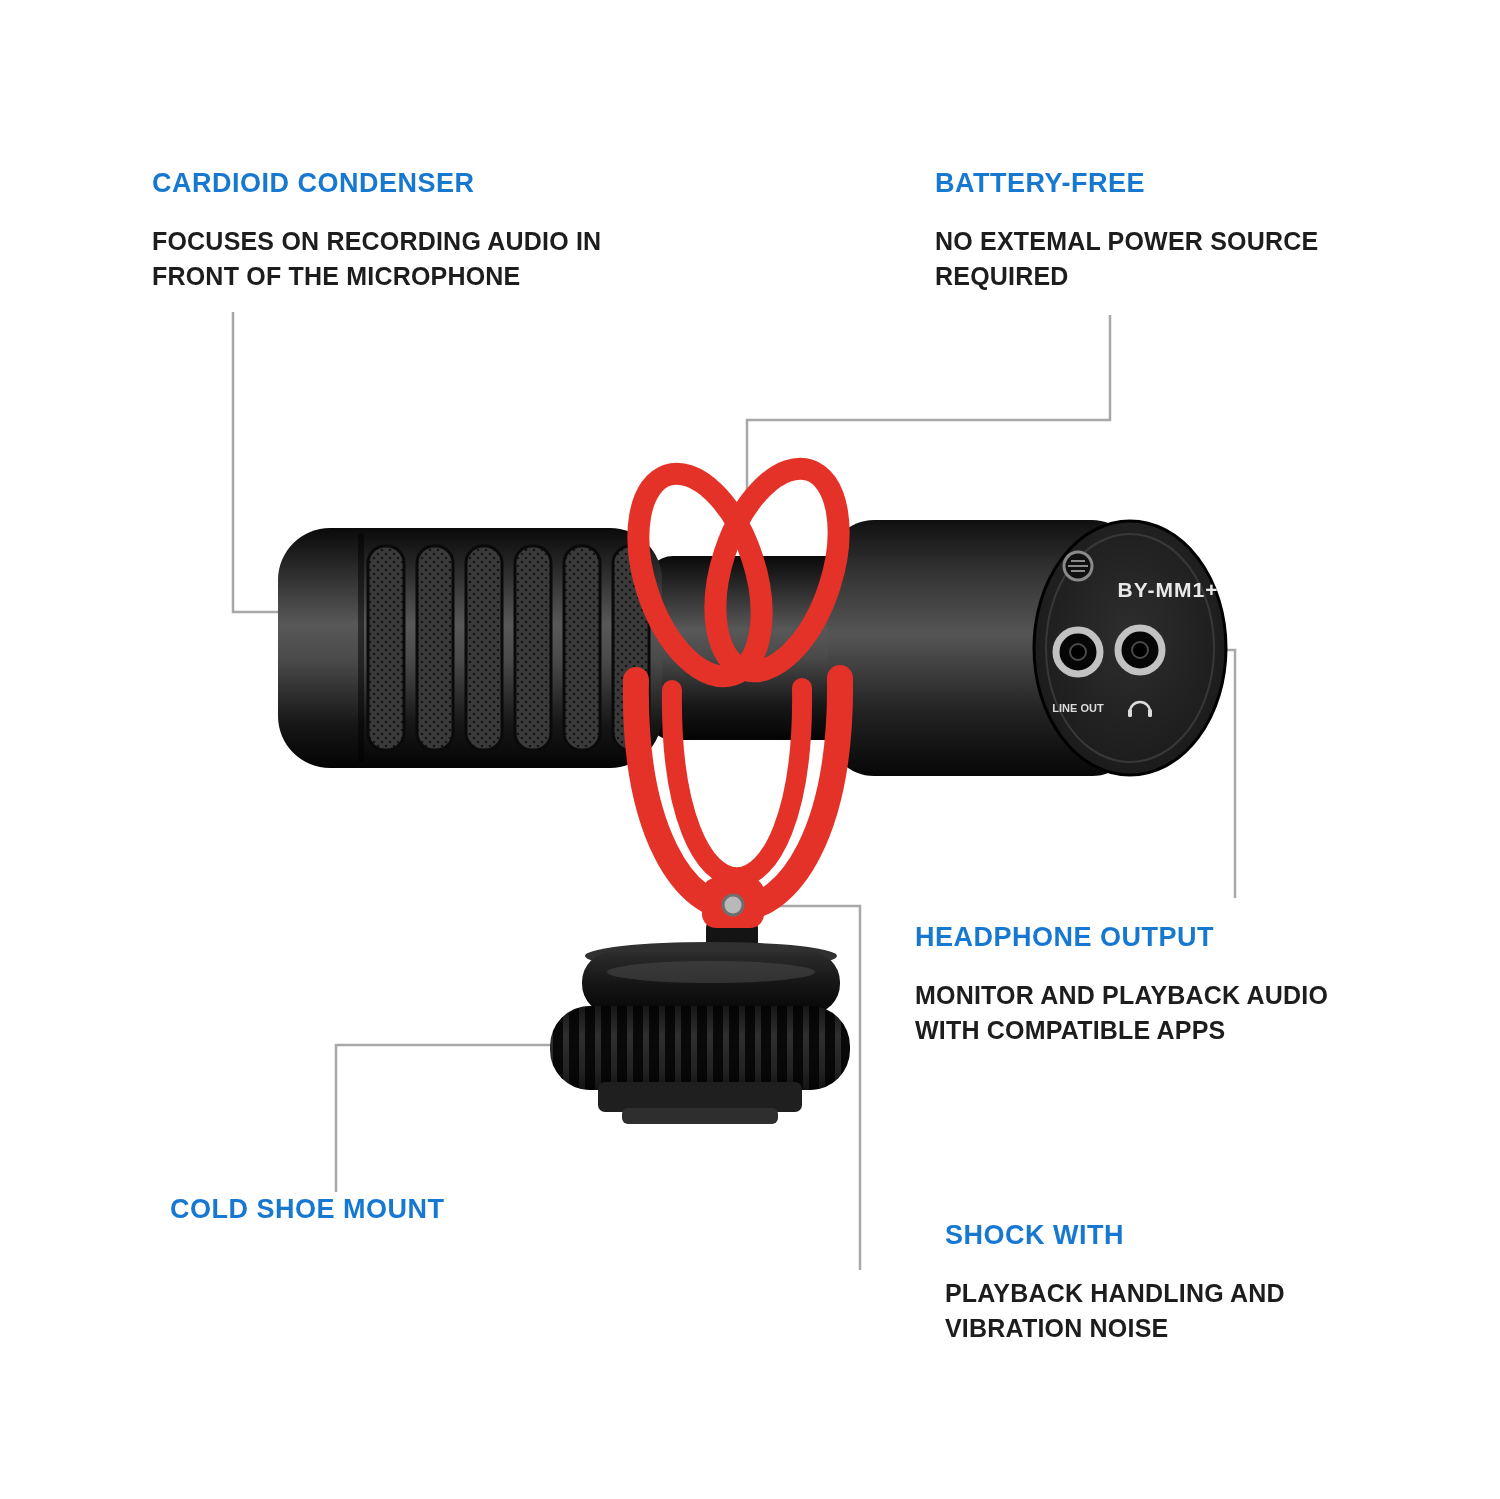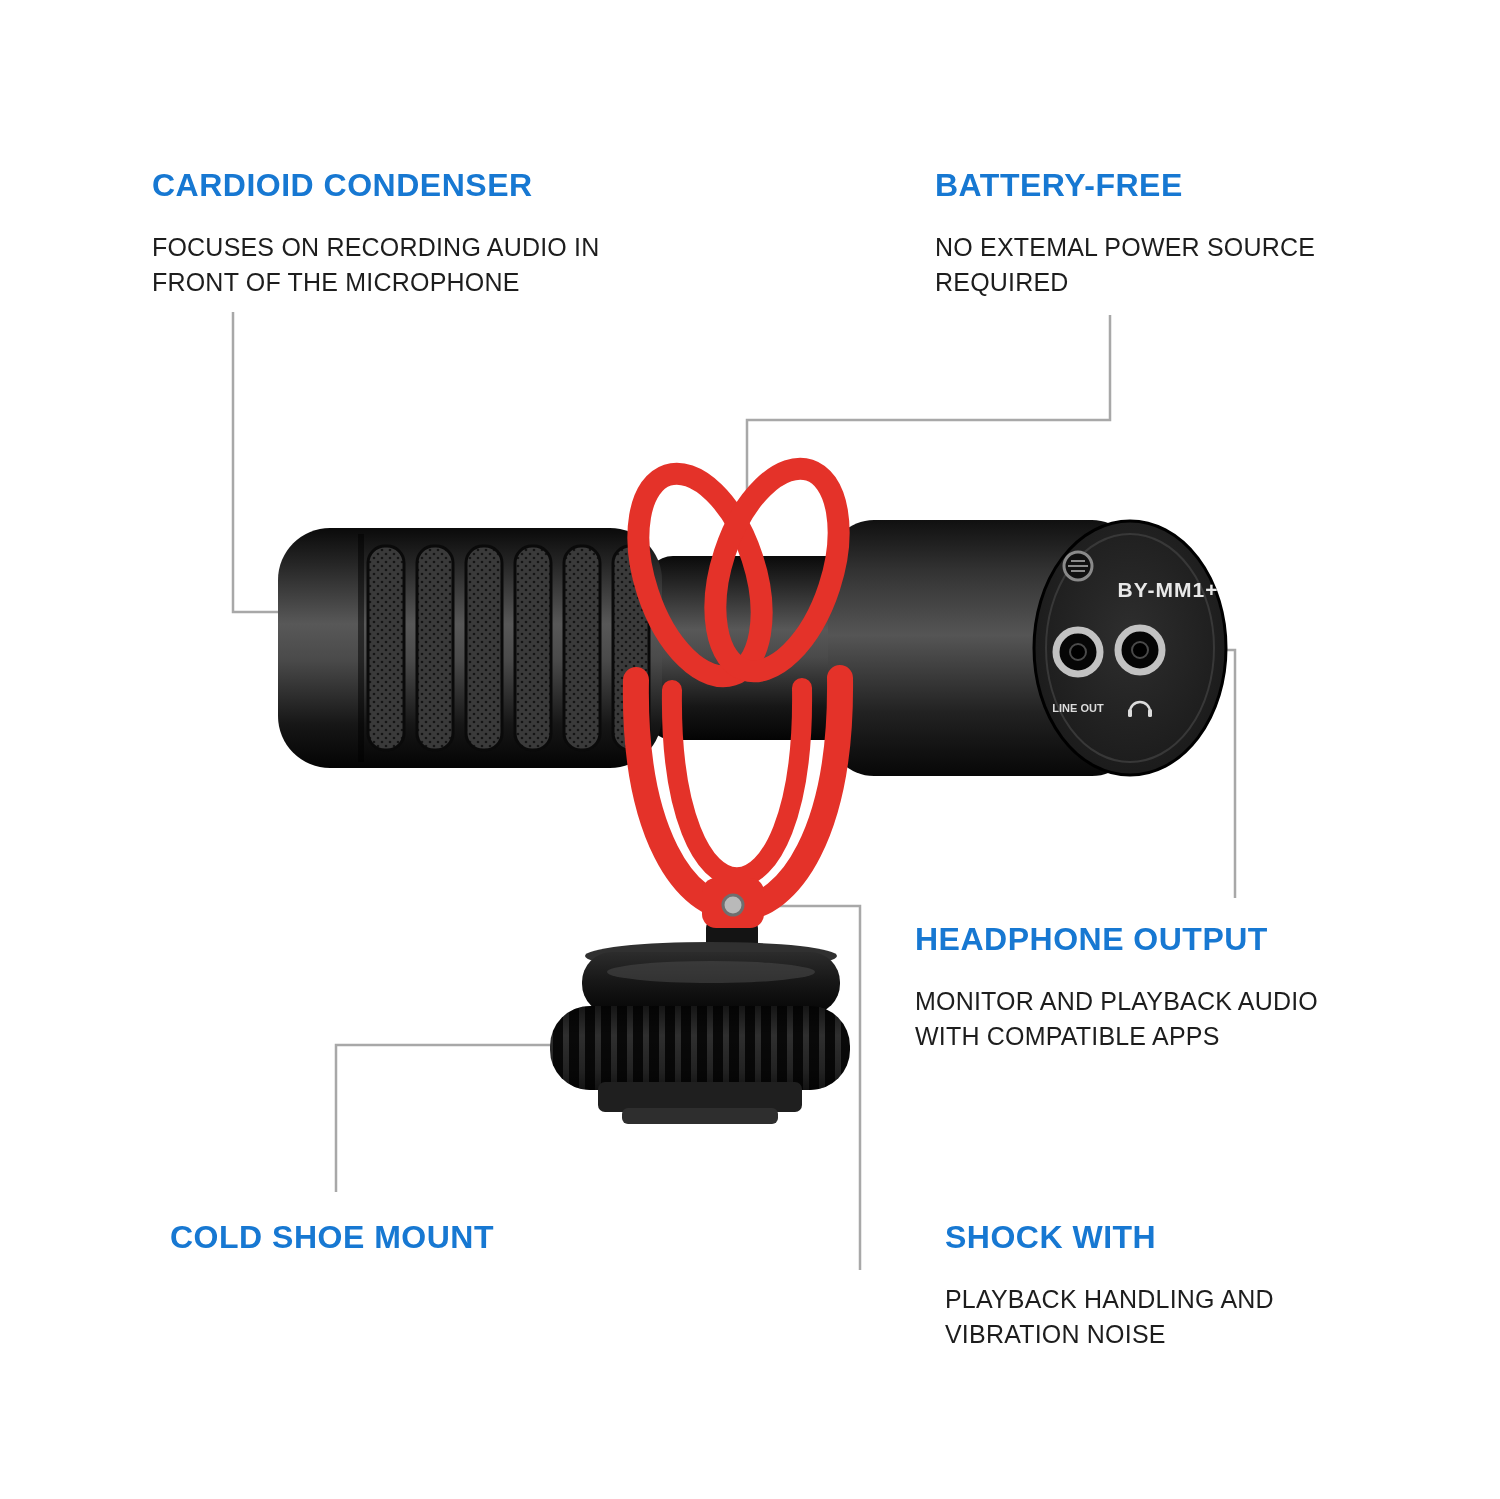--- a/index.html
+++ b/index.html
@@ -10,38 +10,38 @@
     background: #ffffff;
     overflow: hidden;
     font-family: "Liberation Sans", sans-serif;
   }
   .stage { position: absolute; left: 0; top: 0; }
   .feature { position: absolute; }
   .feature h2 {
     margin: 0;
     font-family: "Liberation Sans", sans-serif;
     font-weight: bold;
-    font-size: 32px;
+    font-size: 27px;
     line-height: 1.12;
     color: #1778d2;
     letter-spacing: 0.5px;
   }
   .feature p {
     margin: 26px 0 0 0;
     font-family: "Liberation Sans", sans-serif;
-    font-weight: normal;
+    font-weight: bold;
     font-size: 25px;
     line-height: 1.4;
     color: #1d1d1d;
     letter-spacing: 0.2px;
   }
   .f-cardioid  { left: 152px;  top: 168px;  width: 465px; }
   .f-battery   { left: 935px;  top: 168px;  width: 400px; }
   .f-headphone { left: 915px;  top: 922px;  width: 450px; }
-  .f-coldshoe  { left: 170px;  top: 1220px; width: 450px; }
+  .f-coldshoe  { left: 170px;  top: 1194px; width: 450px; }
   .f-shock     { left: 945px;  top: 1220px; width: 350px; }
 </style>
 </head>
 <body>
 
 <div class="canvas">
 
   <svg class="stage" width="1500" height="1499" viewBox="0 0 1500 1499" xmlns="http://www.w3.org/2000/svg">
     <defs>
       <linearGradient id="barrelV" x1="0" y1="0" x2="0" y2="1">

